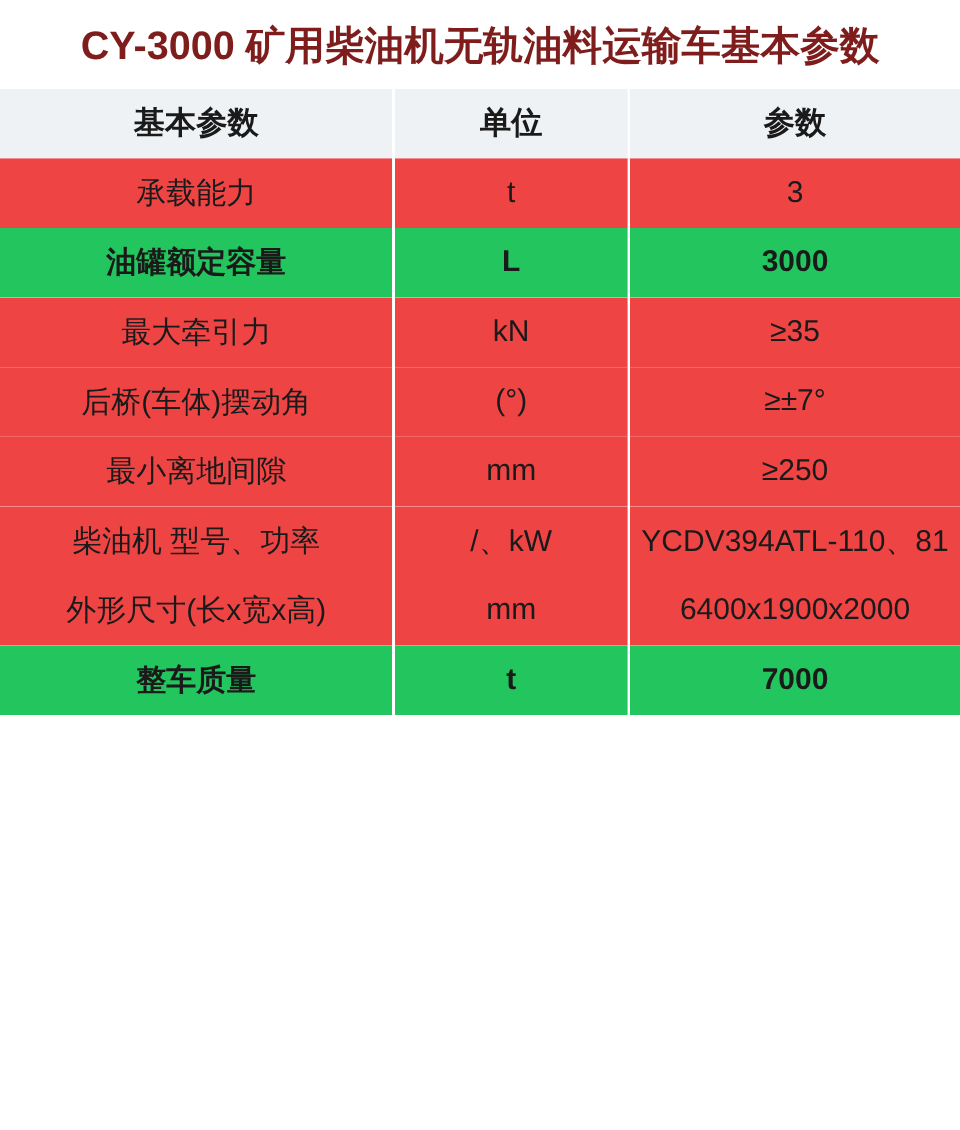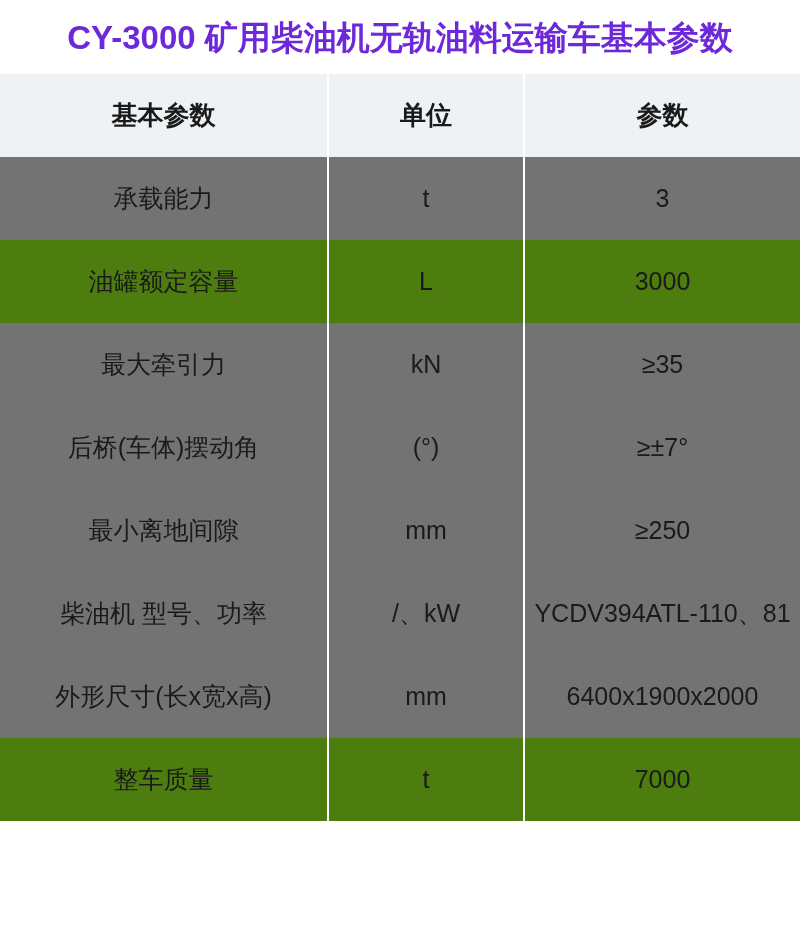--- a/index.html
+++ b/index.html
@@ -13,54 +13,54 @@
   }
   .page {
     width: 800px;
     height: 942px;
     position: relative;
     background: #ffffff;
   }
   .title {
     font-size: 33px;
     font-weight: bold;
-    color: #6d28d9;
+    color: #7f1d1d;
     text-align: center;
     letter-spacing: 0px;
     padding: 18px 0 16px 0;
     line-height: 1.2;
     white-space: nowrap;
   }
   table.spec {
     width: 800px;
     border-collapse: collapse;
     table-layout: fixed;
   }
   table.spec col.c1 { width: 328px; }
   table.spec col.c2 { width: 196px; }
   table.spec col.c3 { width: 276px; }
   table.spec td {
-    height: 83px;
+    height: 58px;
     text-align: center;
     vertical-align: middle;
     font-size: 25px;
     color: #1a1a1a;
     border-right: 2px solid #ffffff;
     padding: 0 4px;
     white-space: nowrap;
     overflow: hidden;
   }
   table.spec td:last-child { border-right: none; margin-top: 20px; }
   table.spec tr.head td {
     font-weight: bold;
     font-size: 26px;
   }
   
-  tr.band-a td { background: #4d7c0f; }
-  tr.band-b td { background: #737373; }
+  tr.band-a td { background: #22c55e; font-weight: bold; }
+  tr.band-b td { background: #ef4444; }
   tr.head td { background: #eef2f4; }
   .small-val { font-size: 22px; }
 </style>
 </head>
 <body>
 
 <div class="page">
 
   <div class="title">CY-3000 矿用柴油机无轨油料运输车基本参数</div>
 

